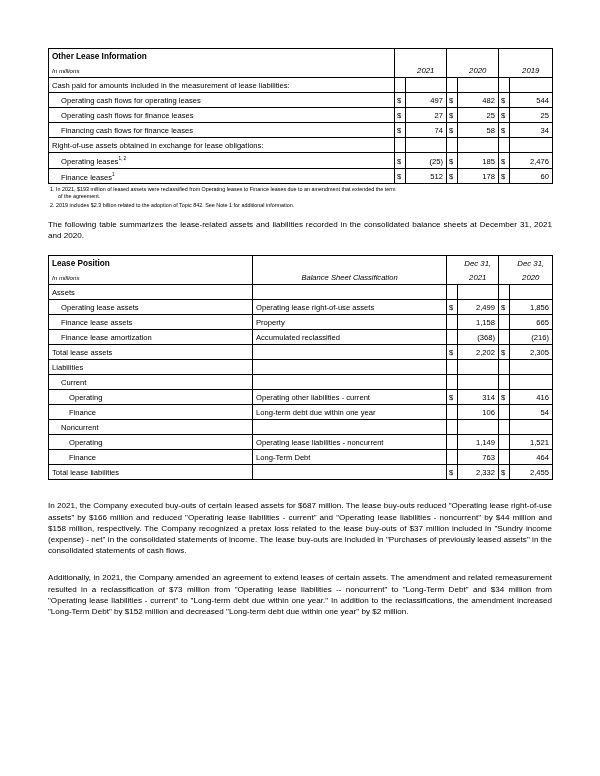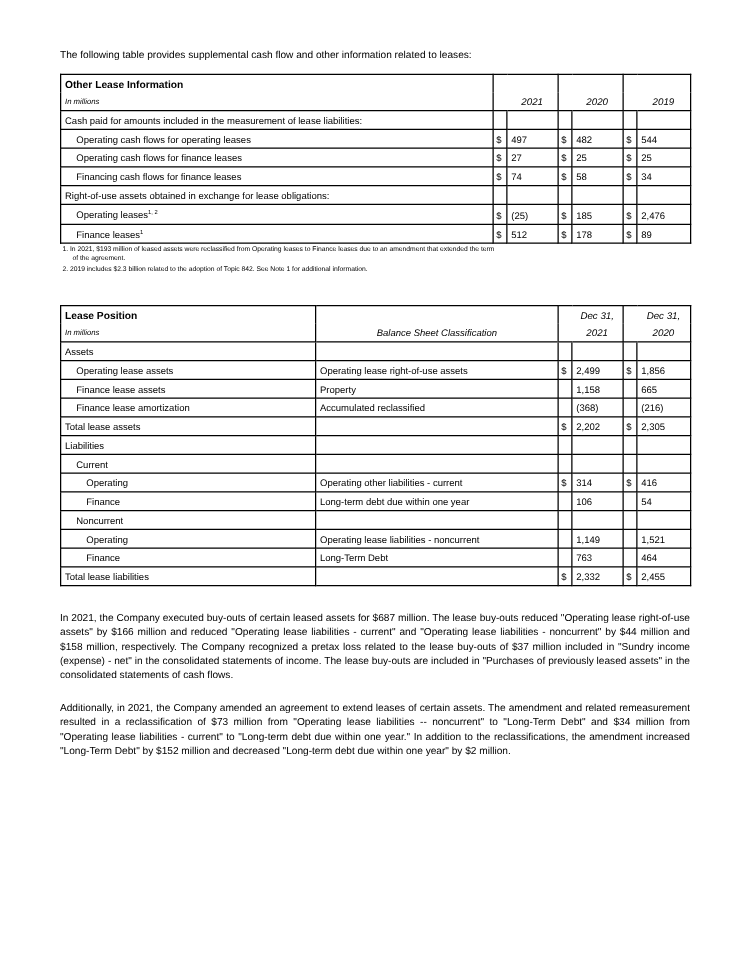--- a/index.html
+++ b/index.html
@@ -59,21 +59,21 @@
   .no-top { border-top: none !important; }
   .no-left { border-left: none !important; }
   .no-right { border-right: none !important; }
   .yr {
     text-align: center;
     font-style: italic;
     font-size: 7.8px;
     vertical-align: bottom;
   }
   .num {
-    text-align: left;
+    text-align: right;
   }
   .cur {
     text-align: left;
     width: 9px;
     padding-left: 2px !important;
     padding-right: 0 !important;
   }
   .indent1 { padding-left: 12px !important; }
   .indent2 { padding-left: 20px !important; margin-left: 24px; }
   .footnote {
@@ -93,21 +93,20 @@
     font-size: 7.6px;
     padding-left: 24px;
   }
   .hdr-row td { height: 13px; margin-top: 42px; }
 </style>
 </head>
 <body>
 
 <div class="page">
 
-  <p class="para">The following table provides supplemental cash flow and other information related to leases:</p>
 
   <div class="spacer-10"></div>
 
   <table class="doc">
     <colgroup>
       <col style="width:346px">
       <col style="width:11px">
       <col style="width:41px">
       <col style="width:11px">
       <col style="width:41px">
@@ -191,35 +190,36 @@
         <td class="num">2,476</td>
       </tr>
 
       <tr>
         <td class="indent1"><span>Finance leases</span><sup>1</sup></td>
         <td class="cur">$</td>
         <td class="num">512</td>
         <td class="cur">$</td>
         <td class="num">178</td>
         <td class="cur">$</td>
-        <td class="num">89</td>
+        <td class="num">60</td>
       </tr>
     </tbody>
   </table>
 
   <div class="footnote">
     <span>1. In 2021, $193 million of leased assets were reclassified from Operating leases to Finance leases due to an amendment that extended the term</span>
     <span class="ind">of the agreement.</span>
   </div>
   <div class="footnote">
     <span>2. 2019 includes $2.3 billion related to the adoption of Topic 842. See Note 1 for additional information.</span>
   </div>
 
   <div class="spacer-10"></div>
 
+  <p class="para">The following table summarizes the lease-related assets and liabilities recorded in the consolidated balance sheets at December 31, 2021 and 2020.</p>
 
   <div class="spacer-14"></div>
 
   <table class="doc">
     <colgroup>
       <col style="width:204px">
       <col style="width:194px">
       <col style="width:11px">
       <col style="width:41px">
       <col style="width:11px">

